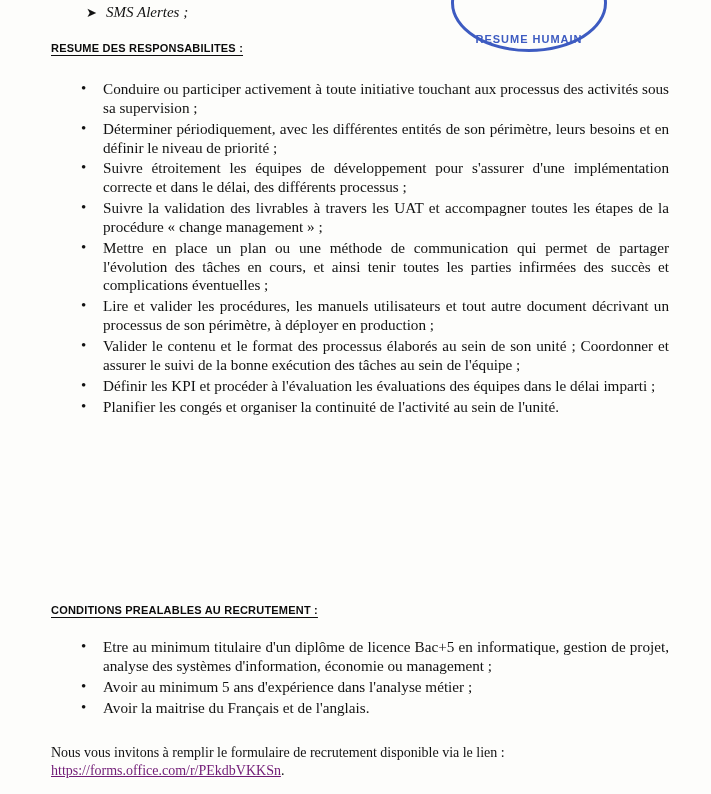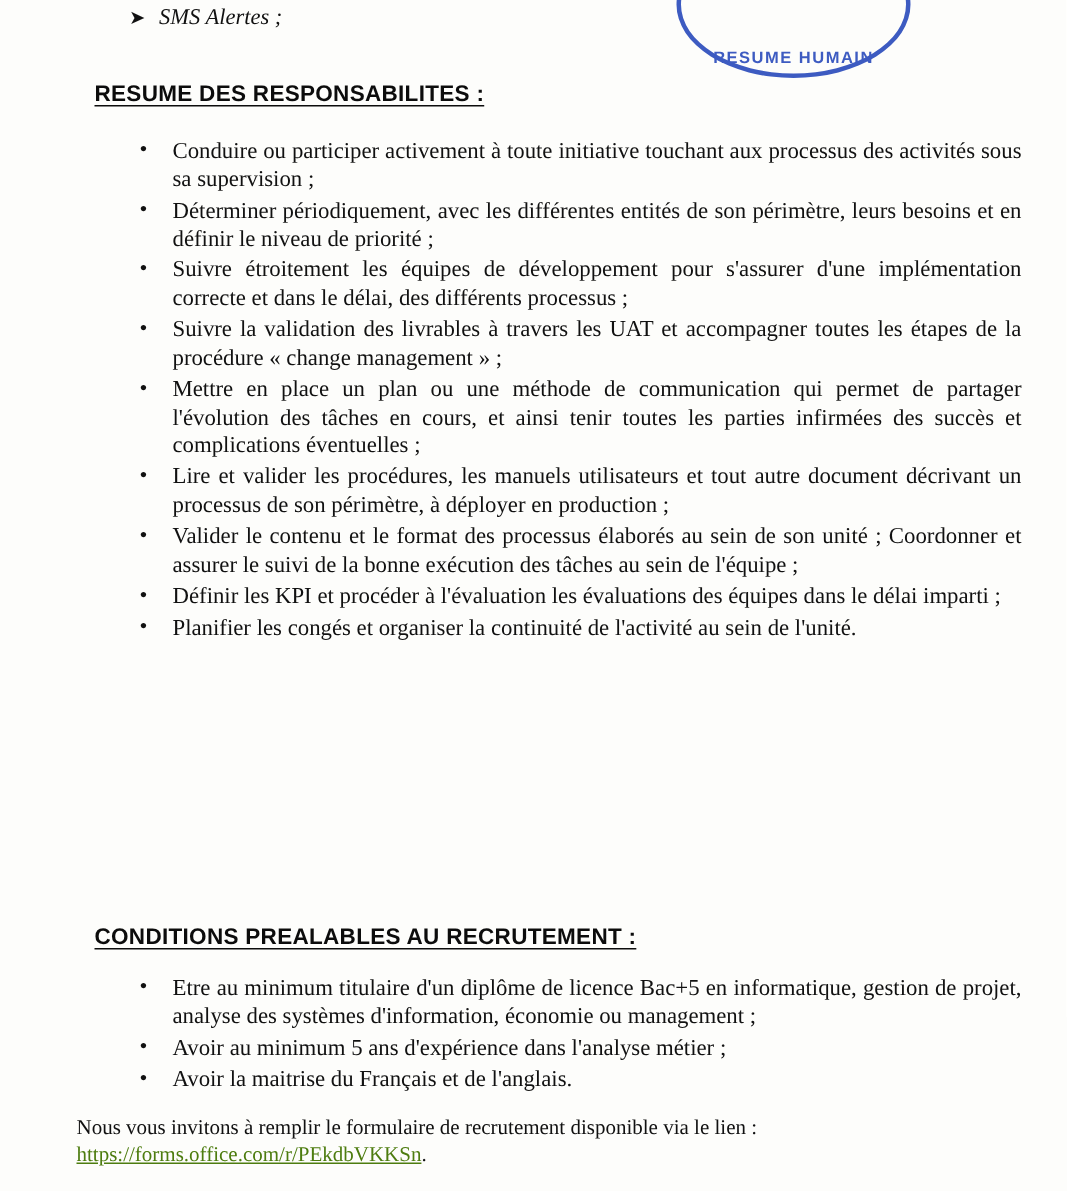--- a/index.html
+++ b/index.html
@@ -51,35 +51,35 @@
   .topline .marker {
     display: inline-block;
     width: 20px;
     font-style: normal;
     font-size: 13px;
     color: #111;
   }
 
   h2.section {
     position: absolute;
-    margin: 12px;
+    margin: 0;
     font-family: "Liberation Sans", sans-serif;
     font-weight: bold;
-    font-size: 15px;
+    font-size: 11px;
     letter-spacing: 0.2px;
     text-decoration: underline;
     text-underline-offset: 3px;
     color: #0c0c0c;
   }
   #sec-resp { top: 42px; left: 51px; }
   #sec-cond { top: 604px; left: 51px; }
 
   ul.bullets {
     position: absolute;
-    margin: 12px;
+    margin: 0;
     padding: 0;
     list-style: none;
     font-size: 15.2px;
     line-height: 1.24;
     text-align: justify;
   }
   #list-resp { top: 80px; left: 75px; width: 594px; }
   #list-cond { top: 638px; left: 75px; width: 594px; }
 
   ul.bullets li {
@@ -97,21 +97,21 @@
 
   .closing {
     position: absolute;
     top: 744px;
     left: 51px;
     width: 620px;
     font-size: 14px;
     line-height: 1.3;
   }
   .closing a {
-    color: #4d7c0f;
+    color: #701a75;
     text-decoration: underline;
   }
 </style>
 </head>
 <body>
 
 <div class="page">
 
   <div class="stamp">
     <span>RESUME HUMAIN</span>

